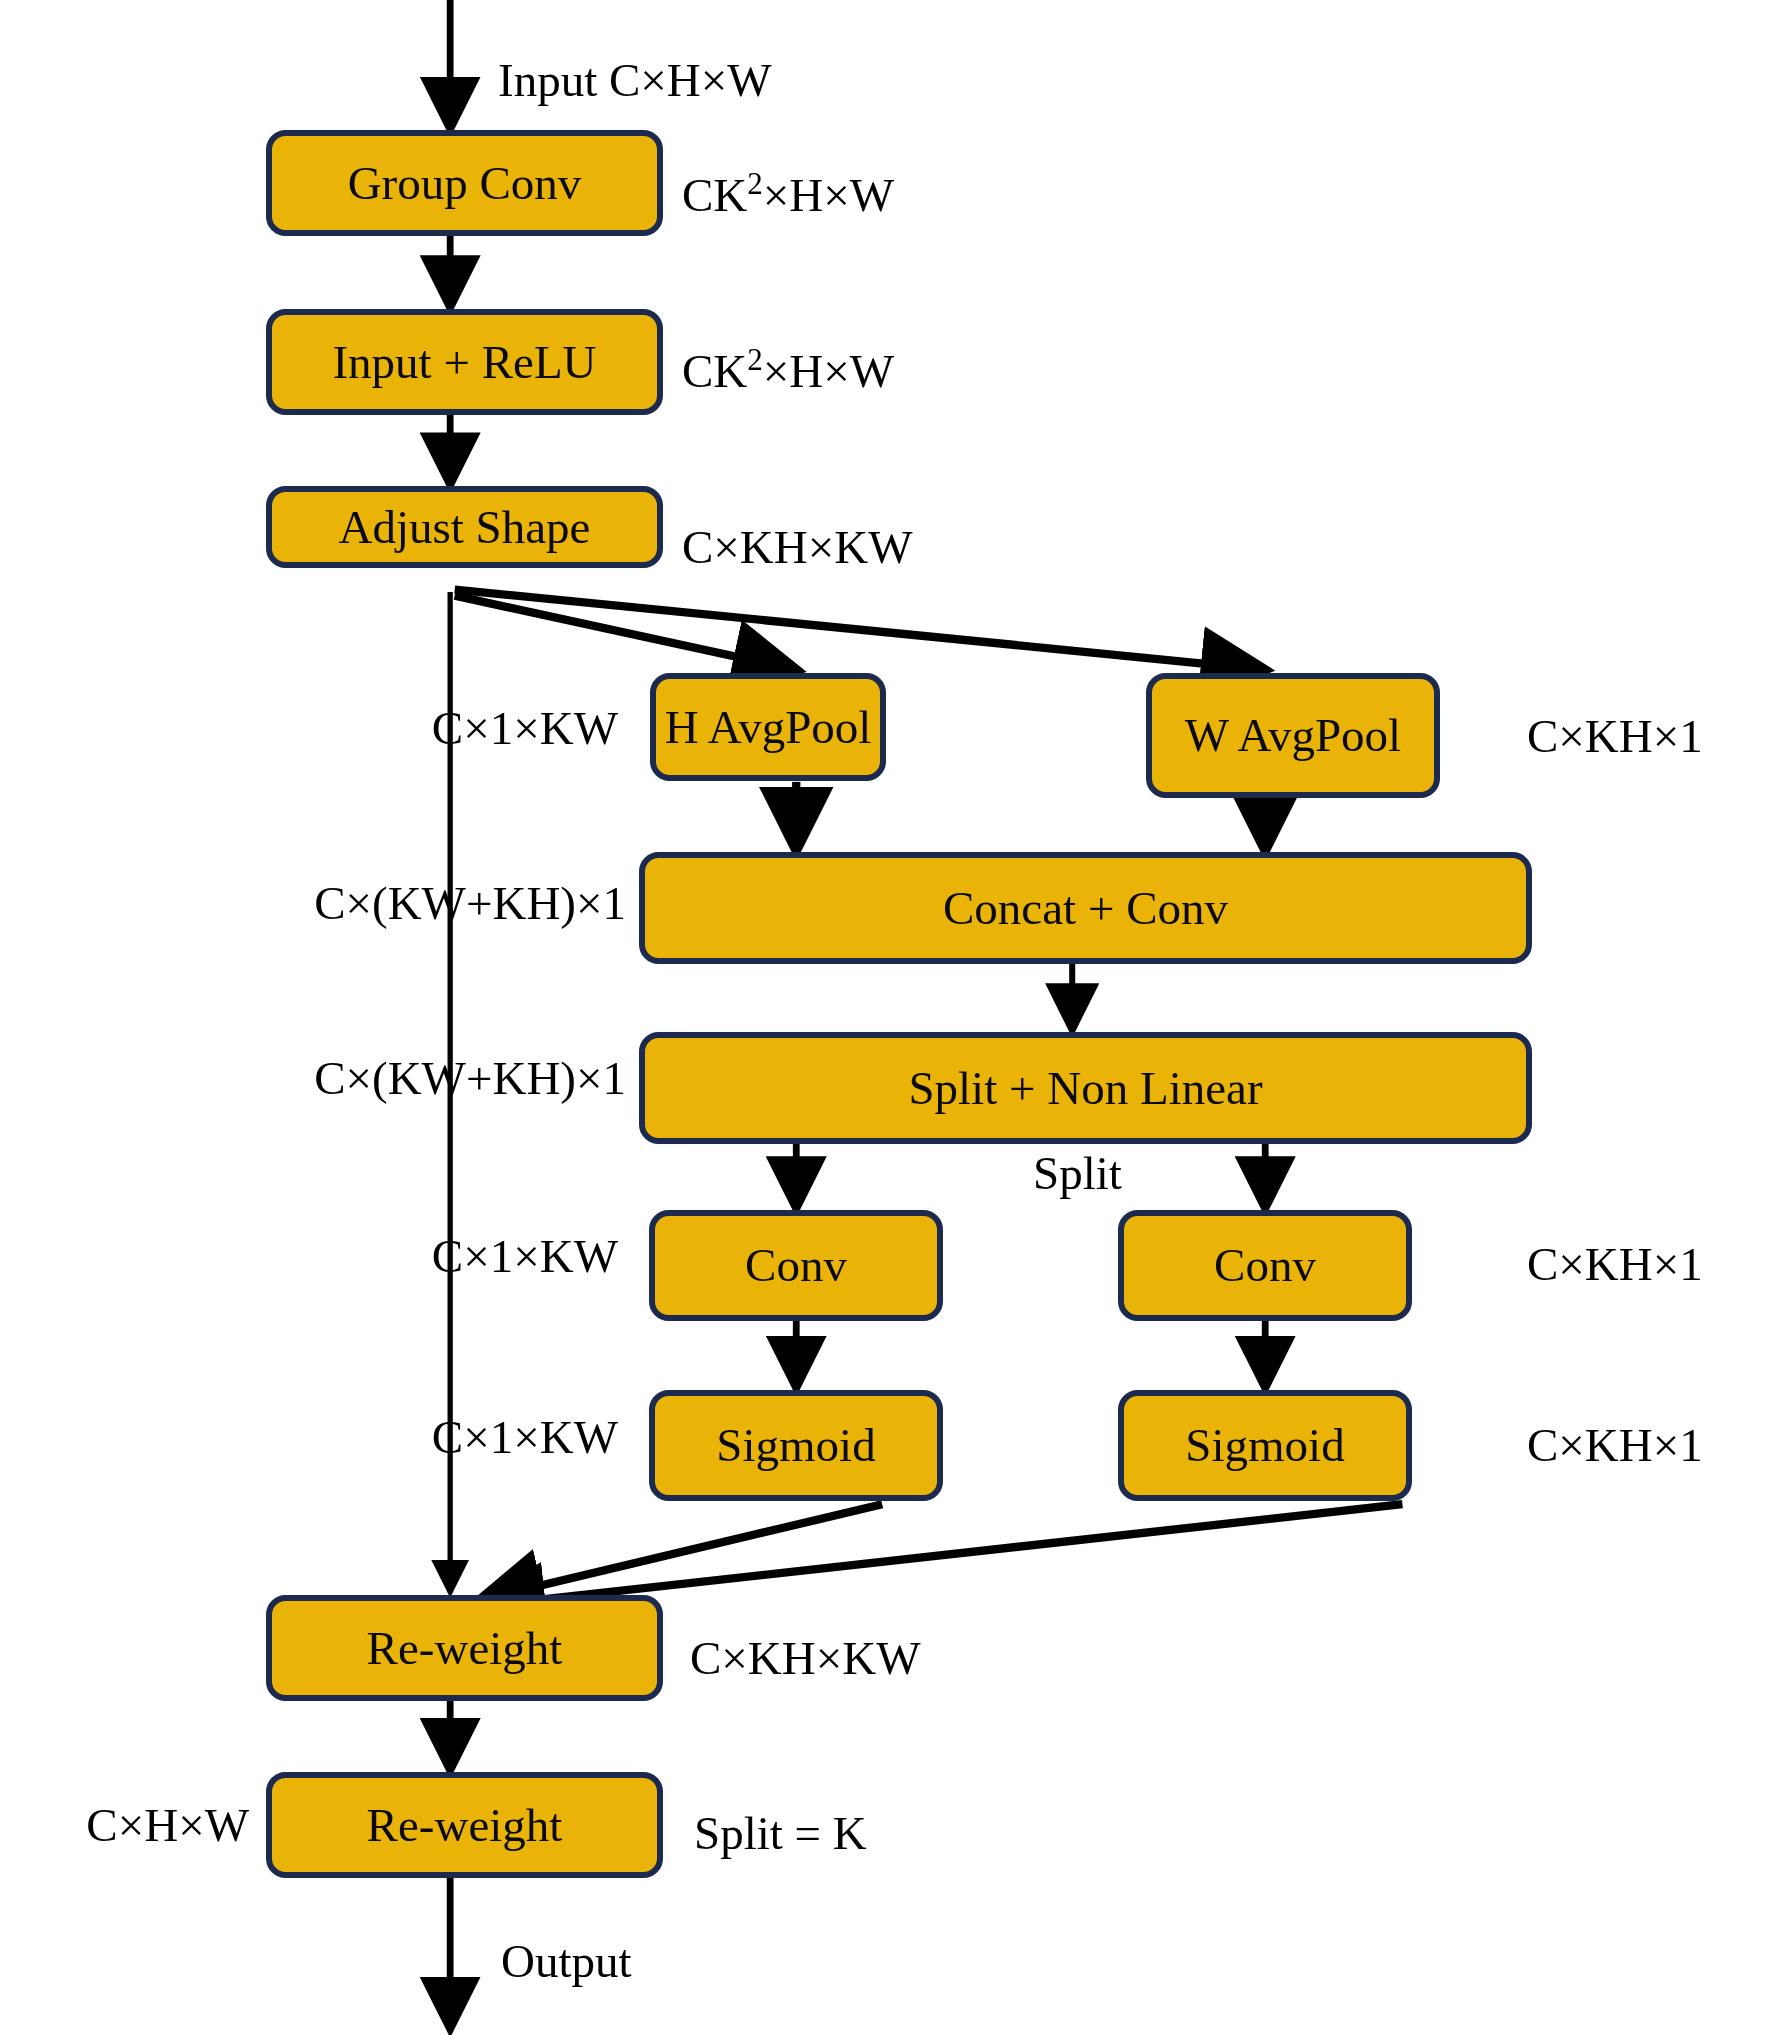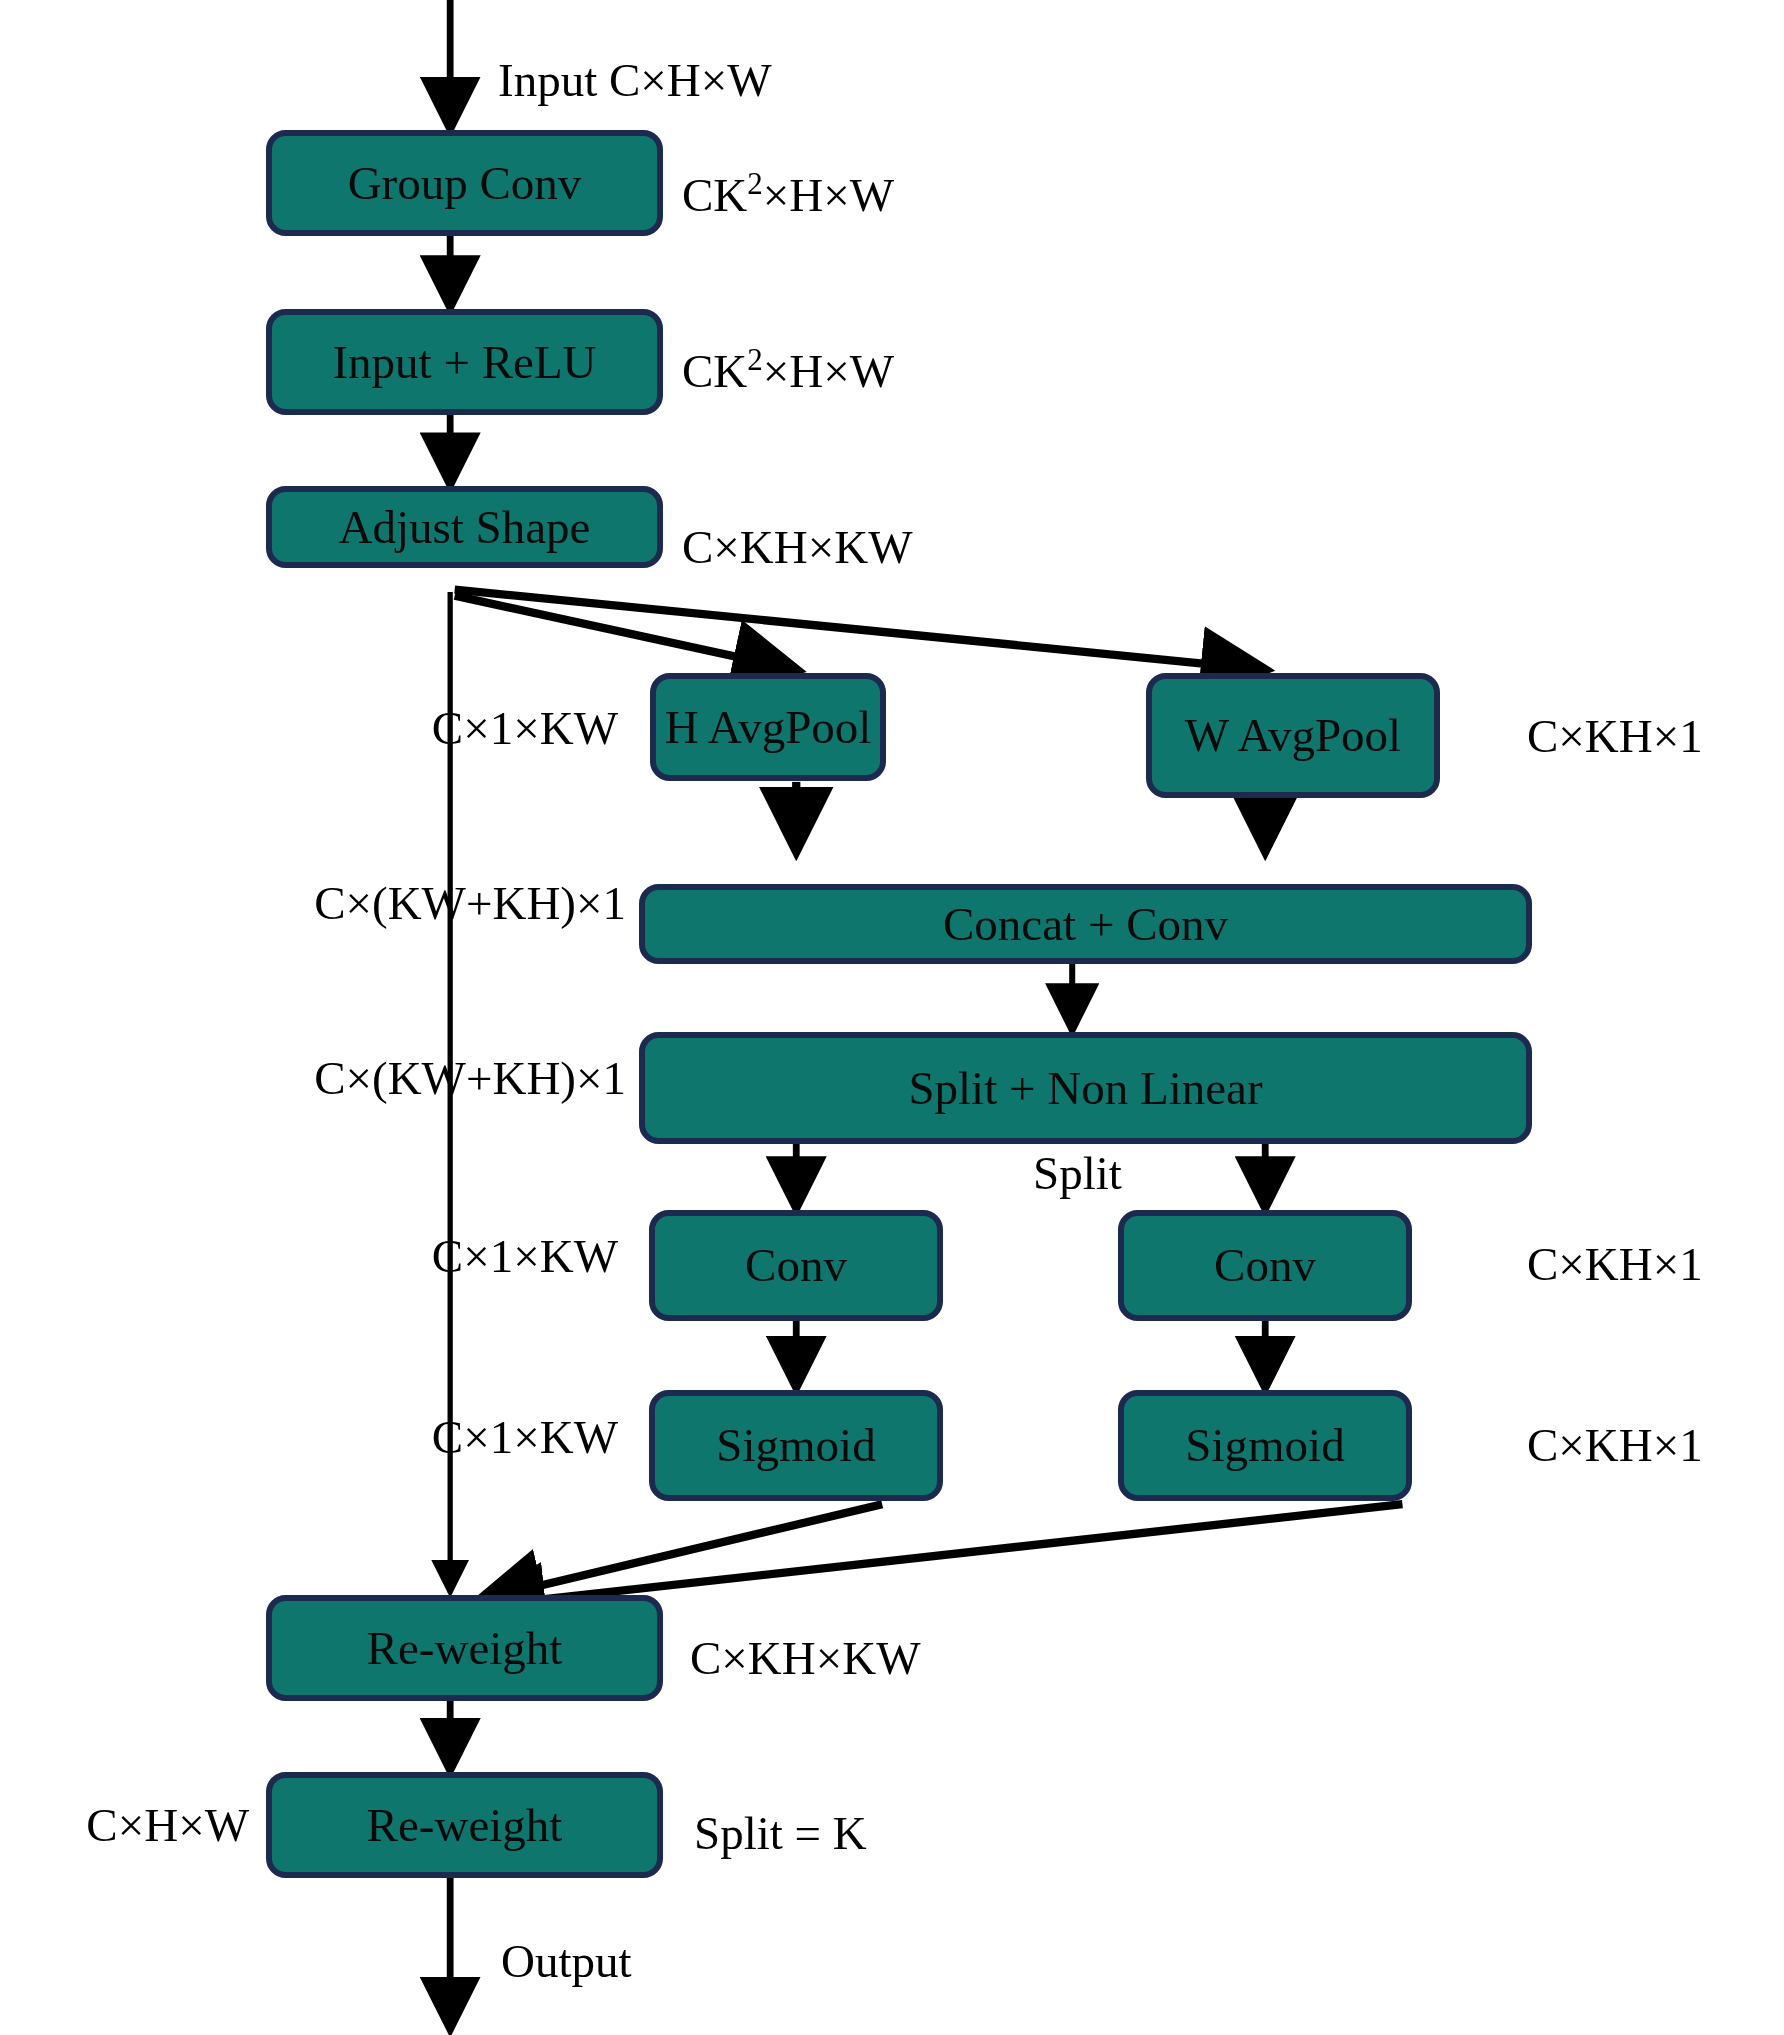--- a/index.html
+++ b/index.html
@@ -16,21 +16,21 @@
   }
   #wires{
     position:absolute;
     left:0;top:0;
     width:1784px;height:2035px;
     pointer-events:none;
   }
   .node{
     position:absolute;
     box-sizing:border-box;
-    background:#0f766e;
+    background:#eab308;
     border:6.8px solid #1B2A4E;
     border-radius:19.6px;
     display:flex;
     align-items:center;
     justify-content:center;
     font-size:47px;
     line-height:1;
     color:#0a0a0a;
     white-space:nowrap;
     z-index:3;
@@ -110,21 +110,21 @@
   </div>
 
   <div class="node" style="left:650px;top:673px;width:236px;height:108px;">
     <span>H AvgPool</span>
   </div>
 
   <div class="node" style="left:1118px;top:673px;width:294px;height:125px;margin-left:28px;">
     <span>W AvgPool</span>
   </div>
 
-  <div class="node" style="left:639px;top:852px;width:893px;height:80px;margin-top:32px;">
+  <div class="node" style="left:639px;top:852px;width:893px;height:112px;">
     <span>Concat + Conv</span>
   </div>
 
   <div class="node" style="left:639px;top:1032px;width:893px;height:112px;">
     <span>Split + Non Linear</span>
   </div>
 
   <div class="node" style="left:649px;top:1210px;width:294px;height:111px;">
     <span>Conv</span>
   </div>

